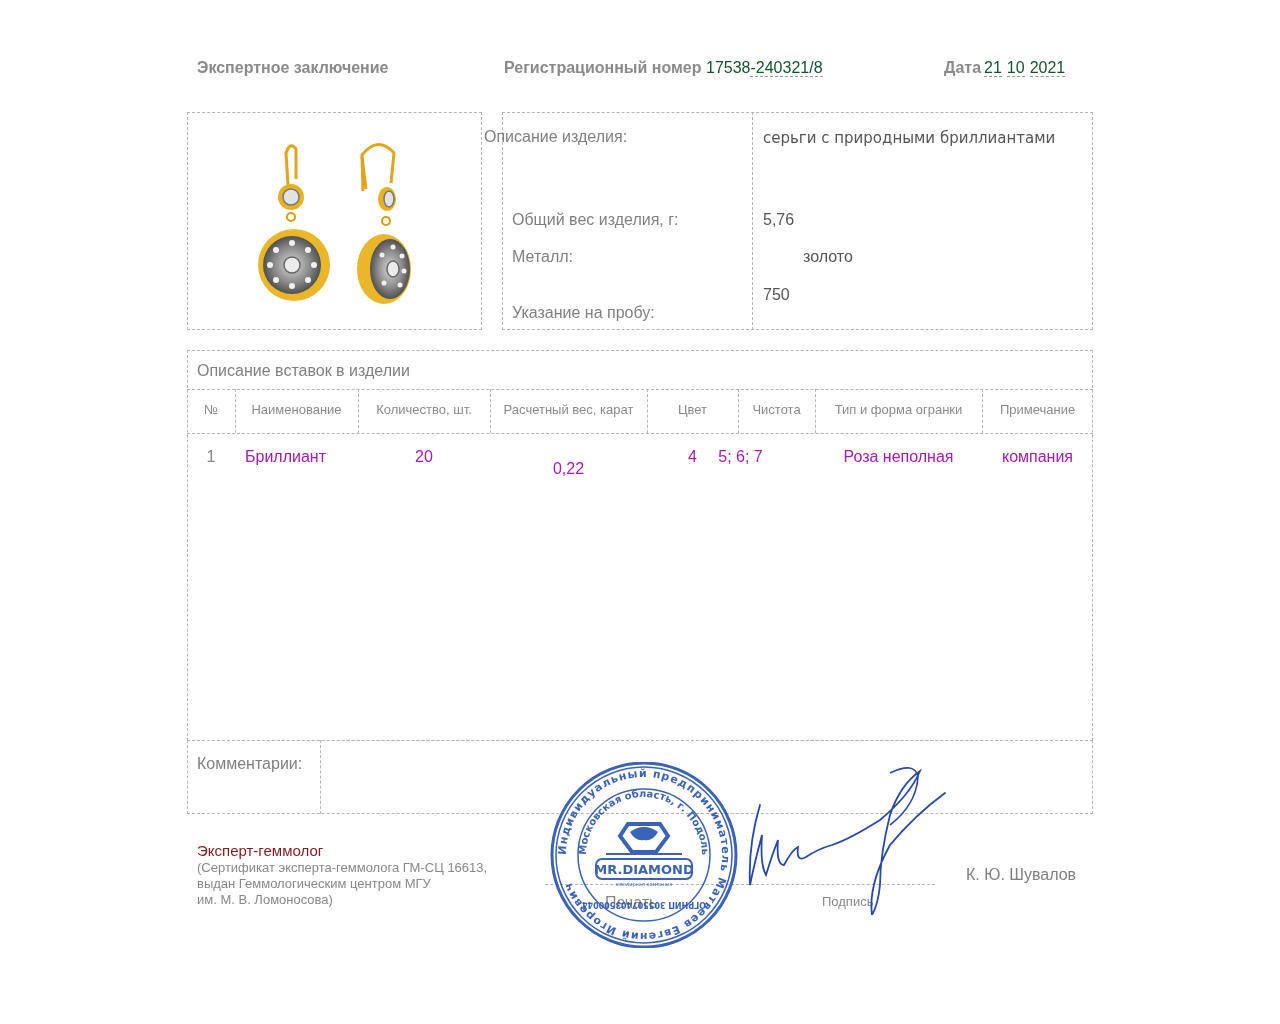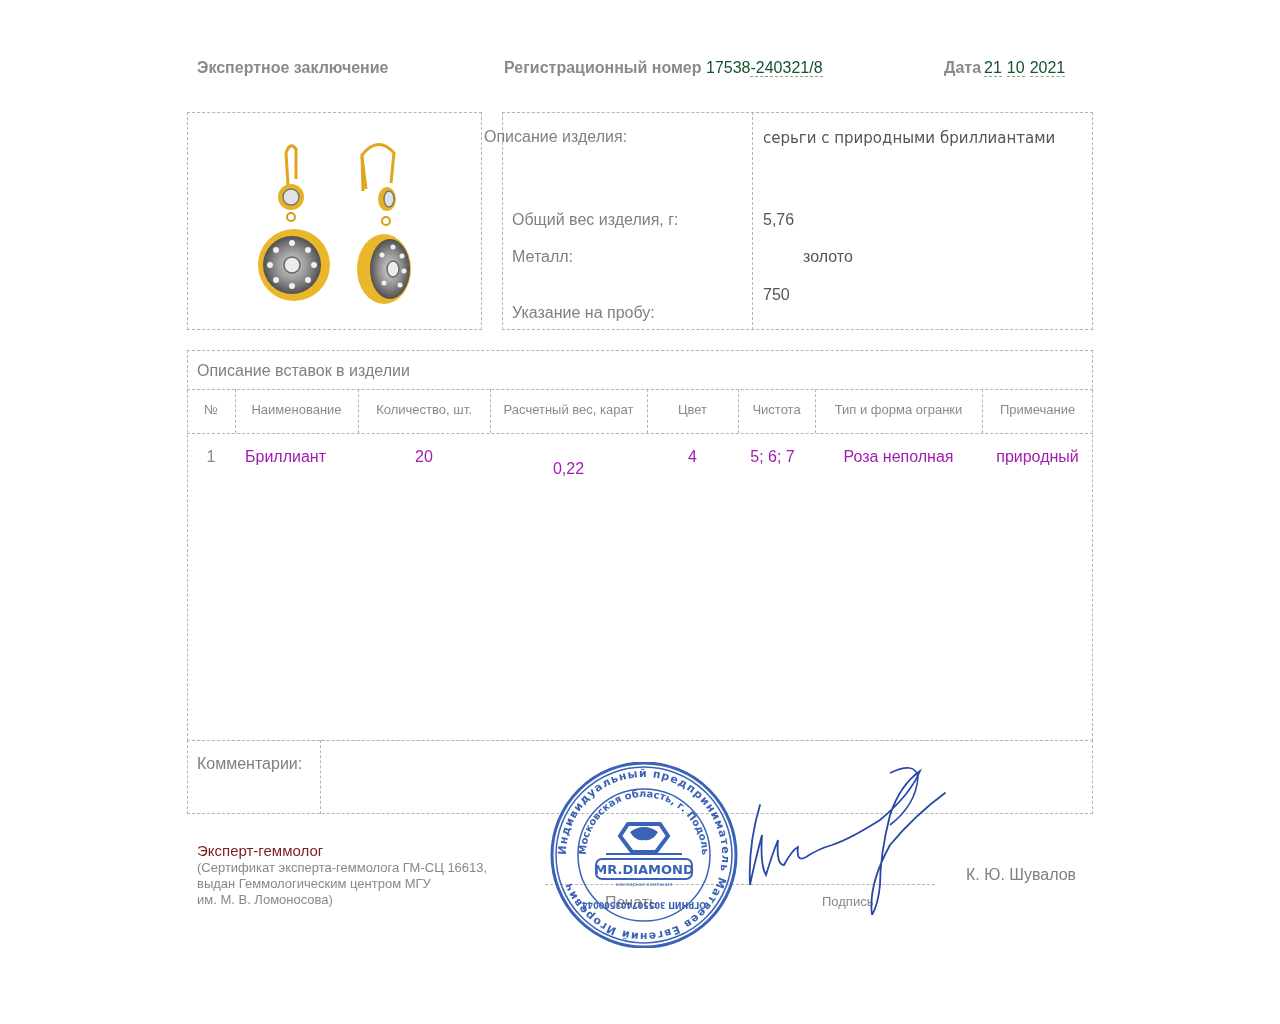--- a/index.html
+++ b/index.html
@@ -115,23 +115,23 @@
 <div class="th" style="left:738px; width:77px;">Чистота</div>
 <div class="th" style="left:815px; width:167px;">Тип и форма огранки</div>
 <div class="th" style="left:982px; width:111px;">Примечание</div>
 
 <div>
   <div class="td" style="left:187px; width:48px; color:#888;">1</div>
   <div class="td" style="left:245px; text-align:left;">Бриллиант</div>
   <div class="td" style="left:358px; width:132px;">20</div>
   <div class="td" style="left:490px; width:157px;margin-top:12px;">0,22</div>
   <div class="td" style="left:647px; width:91px;">4</div>
-  <div class="td" style="left:734px; width:77px;">5; 6; 7</div>
+  <div class="td" style="left:702px; width:77px;">5; 6; 7</div>
   <div class="td" style="left:815px; width:167px;">Роза неполная</div>
-  <div class="td" style="left:982px; width:111px;">природный</div>
+  <div class="td" style="left:982px; width:111px;">компания</div>
 </div>
 
 <div class="dbox" style="left:187px; top:740px; width:906px; height:74px;"></div>
 <div class="vline" style="left:320px; top:740px; height:74px;"></div>
 <div class="lbl" style="left:197px; top:755px;">Комментарии:</div>
 <div class="val2" style="left:330px; top:755px;"></div>
 
 <div class="foot" style="left:197px; top:842px; font-size:15px; color:#7f1d1d;">Эксперт-геммолог</div>
 <div class="foot" style="left:197px; top:860px; font-size:13px; line-height:16px;">
   <div>(Сертификат эксперта-геммолога ГМ-СЦ 16613,</div>

